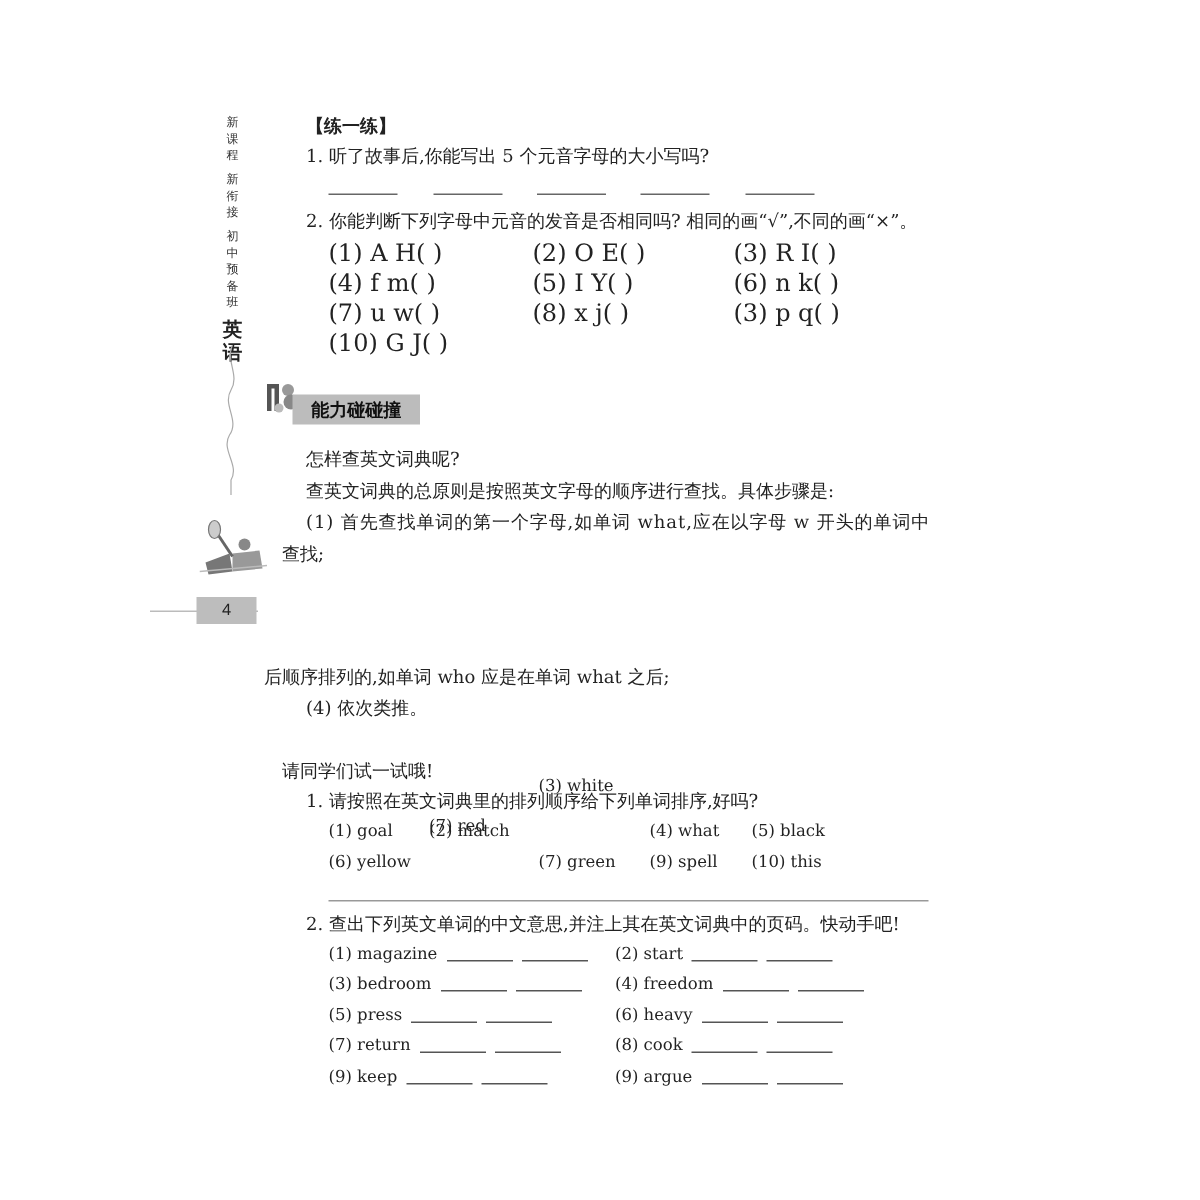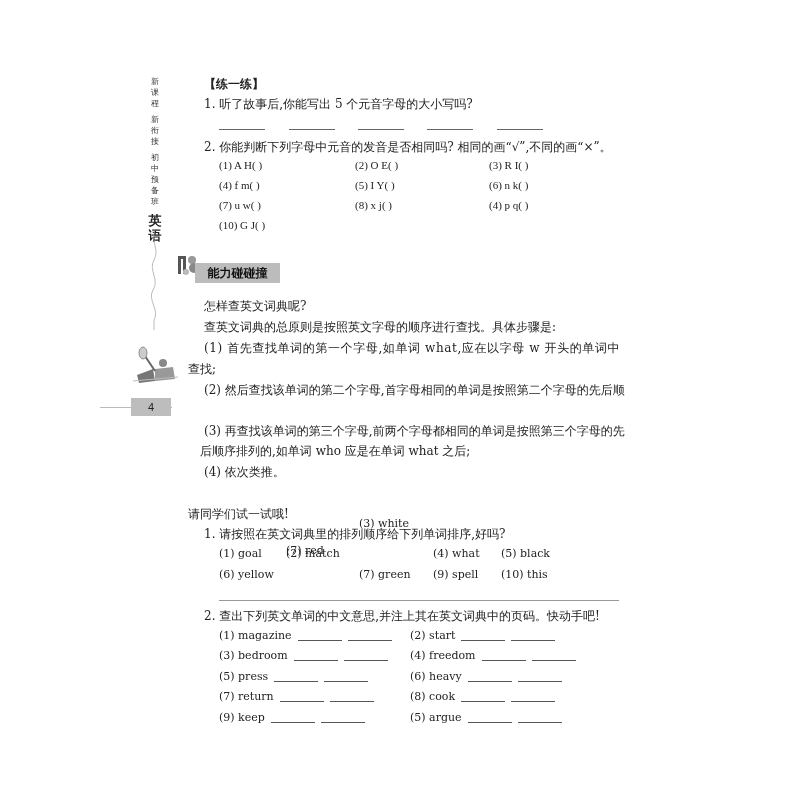--- a/index.html
+++ b/index.html
@@ -22,21 +22,21 @@
   .book-icon { position:absolute; left:133px; top:345px; width:45px; height:40px; }
   .page-line { position:absolute; left:100px; top:407px; width:72px; height:1px; background:#bbb; }
   .page-num-box {
     position:absolute; left:131px; top:398px; width:40px; height:18px;
     background:#bdbdbd; font-family:"Liberation Sans",sans-serif; font-size:11px;
     display:flex; align-items:center; justify-content:center; color:#222;
   }
   .line { position:absolute; white-space:nowrap; font-size:12px; line-height:16px; }
   .section-head { font-weight:bold; }
   .blank { display:inline-block; border-bottom:1px solid #666; height:1px; }
-  .grid3 .cell { position:absolute; white-space:nowrap; font-size:11px;font-family:Liberation Serif, serif; }
+  .grid3 .cell { position:absolute; white-space:nowrap; font-size:16px; }
   .banner {
     position:absolute; left:176px; top:252px; width:100px; height:26px;
   }
   .banner-icon { position:absolute; left:0; top:0; width:26px; height:26px; }
   .banner-label {
     position:absolute; left:19px; top:11px; width:85px; height:20px; background:#bcbcbc;
     font-family:"DejaVu Sans","Liberation Sans",sans-serif; font-size:12px; font-weight:bold;
     display:flex; align-items:center; justify-content:center; color:#111;
   }
   .para { position:absolute; font-size:12px; line-height:16px; white-space:nowrap; }
@@ -98,43 +98,41 @@
 
   <div class="grid3">
     <span class="cell" style="left:219px; top:159px;">(1) A   H(        )</span>
     <span class="cell" style="left:355px; top:159px;">(2) O   E(        )</span>
     <span class="cell" style="left:489px; top:159px;">(3) R   I(        )</span>
     <span class="cell" style="left:219px; top:179px;">(4) f   m(        )</span>
     <span class="cell" style="left:355px; top:179px;">(5) I   Y(        )</span>
     <span class="cell" style="left:489px; top:179px;">(6) n   k(        )</span>
     <span class="cell" style="left:219px; top:199px;">(7) u   w(        )</span>
     <span class="cell" style="left:355px; top:199px;">(8) x   j(        )</span>
-    <span class="cell" style="left:489px; top:199px;">(4) p   q(        )</span>
+    <span class="cell" style="left:489px; top:199px;">(3) p   q(        )</span>
     <span class="cell" style="left:219px; top:219px;">(10) G   J(        )</span>
   </div>
 
   <div class="banner">
     <svg class="banner-icon" viewBox="0 0 26 26">
       <rect x="2" y="4" width="3" height="18" fill="#555"></rect>
       <rect x="7" y="4" width="3" height="18" fill="#555"></rect>
       <rect x="2" y="4" width="8" height="3" fill="#555"></rect>
       <circle cx="16" cy="8" r="4" fill="#999"></circle>
       <circle cx="18" cy="16" r="5" fill="#888"></circle>
       <circle cx="10" cy="20" r="3" fill="#bbb"></circle>
     </svg>
     <div class="banner-label">能力碰碰撞</div>
   </div>
 
   <div class="para" style="left:204px; top:298px;">怎样查英文词典呢?</div>
   <div class="para" style="left:204px; top:319px;">查英文词典的总原则是按照英文字母的顺序进行查找。具体步骤是:</div>
   <div class="para" style="left:204px; top:340px; letter-spacing:0.6px;">(1) 首先查找单词的第一个字母,如单词 what,应在以字母 w 开头的单词中</div>
   <div class="para" style="left:188px; top:361px;">查找;</div>
-  <div class="para" style="left:204px; top:382px;">(2) 然后查找该单词的第二个字母,首字母相同的单词是按照第二个字母的先后顺</div>
-  <div class="para" style="left:204px; top:423px;">(3) 再查找该单词的第三个字母,前两个字母都相同的单词是按照第三个字母的先</div>
-  <div class="para" style="left:200px; top:443px;">后顺序排列的,如单词 who 应是在单词 what 之后;</div>
+  <div class="para" style="left:176px; top:443px;">后顺序排列的,如单词 who 应是在单词 what 之后;</div>
   <div class="para" style="left:204px; top:464px;">(4) 依次类推。</div>
   <div class="para" style="left:188px; top:506px;">请同学们试一试哦!</div>
 
   <div class="para" style="left:204px; top:526px;">1. 请按照在英文词典里的排列顺序给下列单词排序,好吗?</div>
 
   <div>
     <span class="word" style="left:219px; top:547px;">(1) goal</span>
     <span class="word" style="left:286px; top:547px;">(2) match</span>
     <span class="word" style="left:359px; top:517px;">(3) white</span>
     <span class="word" style="left:433px; top:547px;text-align:center;">(4) what</span>
@@ -153,16 +151,16 @@
   <div>
     <span class="word" style="left:219px; top:629px;"><span>(1) magazine</span><span class="w-blank"></span><span class="w-blank"></span></span>
     <span class="word" style="left:410px; top:629px;"><span>(2) start</span><span class="w-blank"></span><span class="w-blank"></span></span>
     <span class="word" style="left:219px; top:649px;"><span>(3) bedroom</span><span class="w-blank"></span><span class="w-blank"></span></span>
     <span class="word" style="left:410px; top:649px;"><span>(4) freedom</span><span class="w-blank"></span><span class="w-blank"></span></span>
     <span class="word" style="left:219px; top:670px;"><span>(5) press</span><span class="w-blank"></span><span class="w-blank"></span></span>
     <span class="word" style="left:410px; top:670px;"><span>(6) heavy</span><span class="w-blank"></span><span class="w-blank"></span></span>
     <span class="word" style="left:219px; top:690px;"><span>(7) return</span><span class="w-blank"></span><span class="w-blank"></span></span>
     <span class="word" style="left:410px; top:690px;"><span>(8) cook</span><span class="w-blank"></span><span class="w-blank"></span></span>
     <span class="word" style="left:219px; top:711px;"><span>(9) keep</span><span class="w-blank"></span><span class="w-blank"></span></span>
-    <span class="word" style="left:410px; top:711px;"><span>(5) argue</span><span class="w-blank"></span><span class="w-blank"></span></span>
+    <span class="word" style="left:410px; top:711px;"><span>(9) argue</span><span class="w-blank"></span><span class="w-blank"></span></span>
   </div>
 
 </div>
 
 </body></html>

